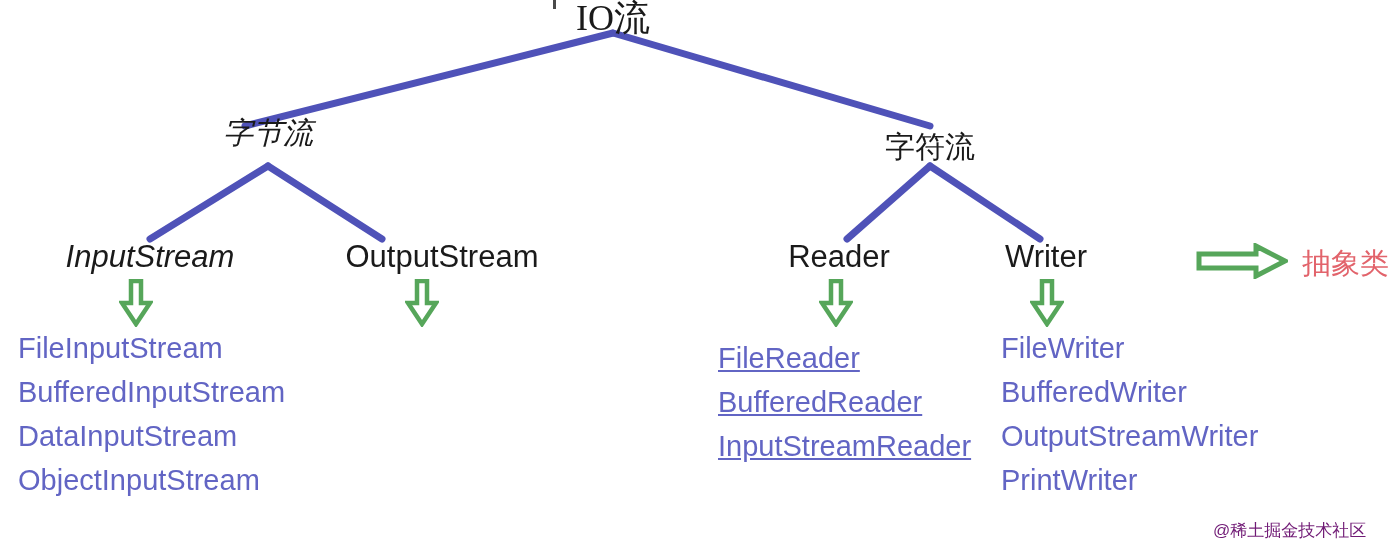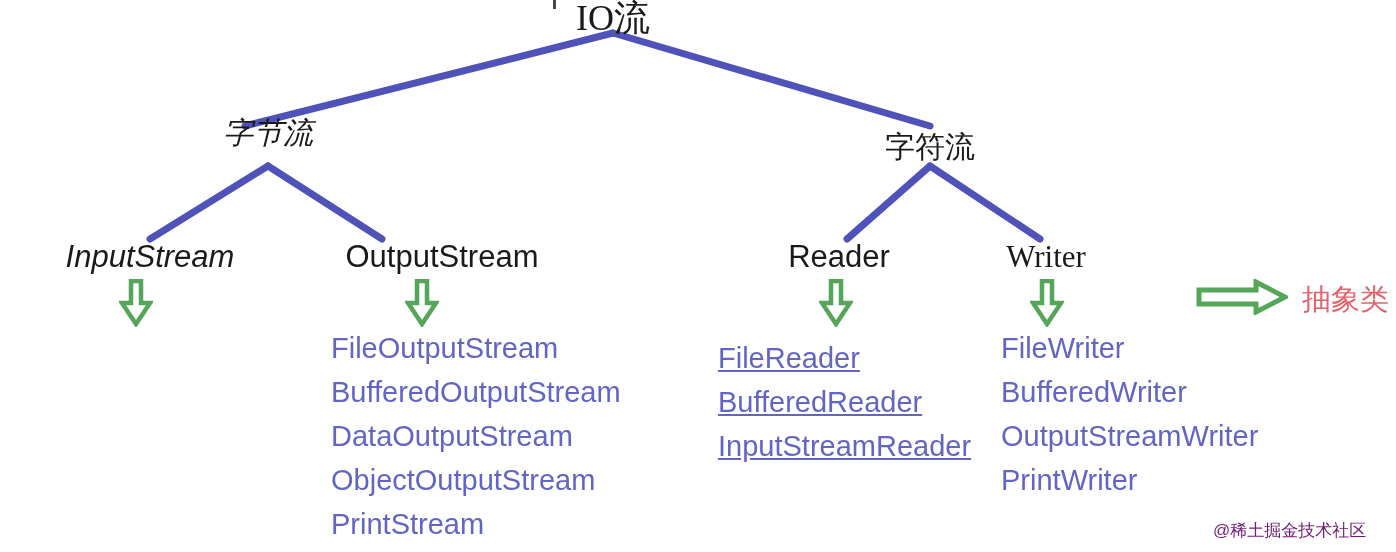--- a/index.html
+++ b/index.html
@@ -106,21 +106,21 @@
   </svg>
 
   <div class="node-label node-root" style="left:613px; top:2px;">IO流</div>
 
   <div class="node-label node-level2" style="left:268px; top:117px;font-style:italic;">字节流</div>
   <div class="node-label node-level2" style="left:930px; top:131px;">字符流</div>
 
   <div class="node-label node-level3" style="left:150px; top:240px;font-style:italic;">InputStream</div>
   <div class="node-label node-level3" style="left:425px; top:240px;margin-left:17px;">OutputStream</div>
   <div class="node-label node-level3" style="left:839px; top:240px;">Reader</div>
-  <div class="node-label node-level3" style="left:1046px; top:240px;font-family:Liberation Serif, serif;">Writer</div>
+  <div class="node-label node-level3" style="left:1046px; top:240px;">Writer</div>
 
   <div class="down-arrow" style="left:136px; top:279px;">
     <svg width="34" height="48" viewBox="0 0 34 48" xmlns="http://www.w3.org/2000/svg">
       <polygon points="12,2 22,2 22,24 31,24 17,45 3,24 12,24" fill="#ffffff" stroke="#56a65a" stroke-width="4.5" stroke-linejoin="miter"></polygon>
     </svg>
   </div>
   <div class="down-arrow" style="left:422px; top:279px;">
     <svg width="34" height="48" viewBox="0 0 34 48" xmlns="http://www.w3.org/2000/svg">
       <polygon points="12,2 22,2 22,24 31,24 17,45 3,24 12,24" fill="#ffffff" stroke="#56a65a" stroke-width="4.5" stroke-linejoin="miter"></polygon>
     </svg>
@@ -129,43 +129,42 @@
     <svg width="34" height="48" viewBox="0 0 34 48" xmlns="http://www.w3.org/2000/svg">
       <polygon points="12,2 22,2 22,24 31,24 17,45 3,24 12,24" fill="#ffffff" stroke="#56a65a" stroke-width="4.5" stroke-linejoin="miter"></polygon>
     </svg>
   </div>
   <div class="down-arrow" style="left:1047px; top:279px;">
     <svg width="34" height="48" viewBox="0 0 34 48" xmlns="http://www.w3.org/2000/svg">
       <polygon points="12,2 22,2 22,24 31,24 17,45 3,24 12,24" fill="#ffffff" stroke="#56a65a" stroke-width="4.5" stroke-linejoin="miter"></polygon>
     </svg>
   </div>
 
+  <div class="class-col" style="left:18px; top:326px;">
+    <div class="class-item">FileInputStream</div>
+    <div class="class-item">BufferedInputStream</div>
+    <div class="class-item">DataInputStream</div>
+    <div class="class-item">ObjectInputStream</div>
+  </div>
 
-  <div class="class-col" style="left:331px; top:326px;">
-    <div class="class-item">FileOutputStream</div>
-    <div class="class-item">BufferedOutputStream</div>
-    <div class="class-item">DataOutputStream</div>
-    <div class="class-item">ObjectOutputStream</div>
-    <div class="class-item">PrintStream</div>
-  </div>
 
   <div class="class-col" style="left:718px; top:336px;text-decoration:underline;">
     <div class="class-item">FileReader</div>
     <div class="class-item">BufferedReader</div>
     <div class="class-item">InputStreamReader</div>
   </div>
 
   <div class="class-col" style="left:1001px; top:326px;">
     <div class="class-item">FileWriter</div>
     <div class="class-item">BufferedWriter</div>
     <div class="class-item">OutputStreamWriter</div>
     <div class="class-item">PrintWriter</div>
   </div>
 
-  <div class="legend" style="left:1196px; top:243px;margin-top:36px;">
+  <div class="legend" style="left:1196px; top:243px;">
     <span>
       <svg width="92" height="36" viewBox="0 0 92 36" xmlns="http://www.w3.org/2000/svg">
         <polygon points="3,11 60,11 60,3 89,18 60,33 60,25 3,25" fill="#ffffff" stroke="#56a65a" stroke-width="5" stroke-linejoin="miter"></polygon>
       </svg>
     </span>
     <span class="legend-text">抽象类</span>
   </div>
 
   <div class="watermark" style="left:1213px; top:521px;">@稀土掘金技术社区</div>
 

